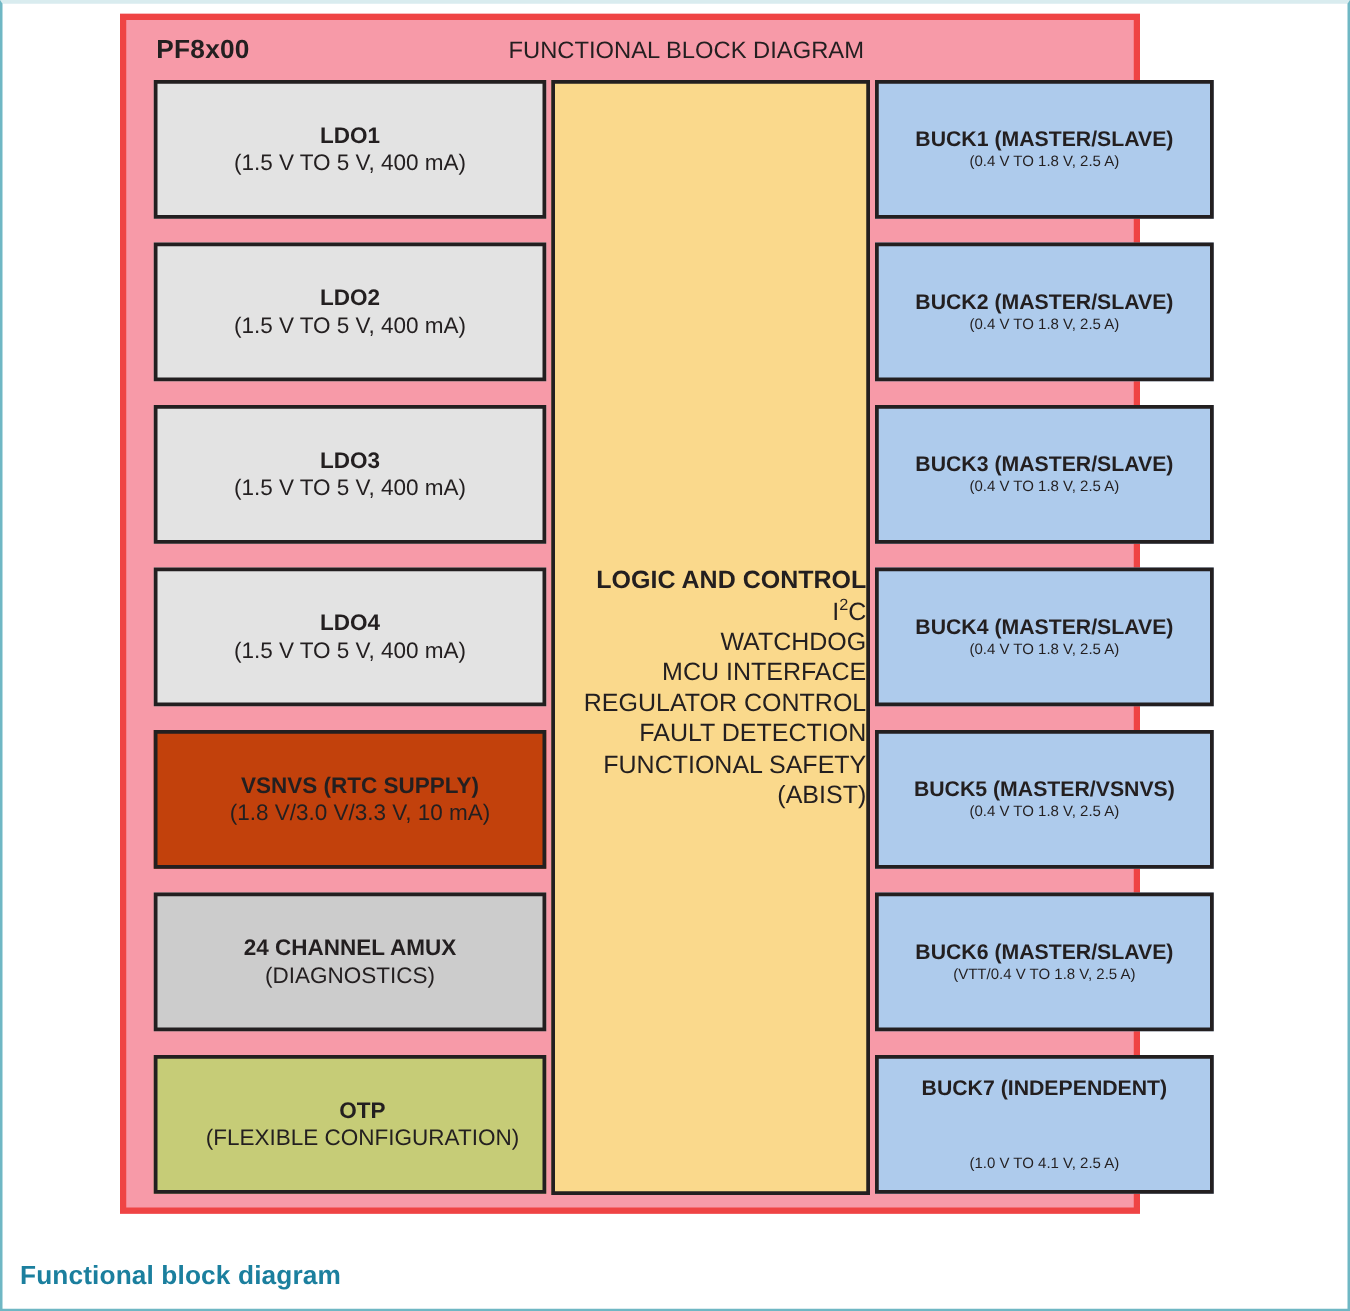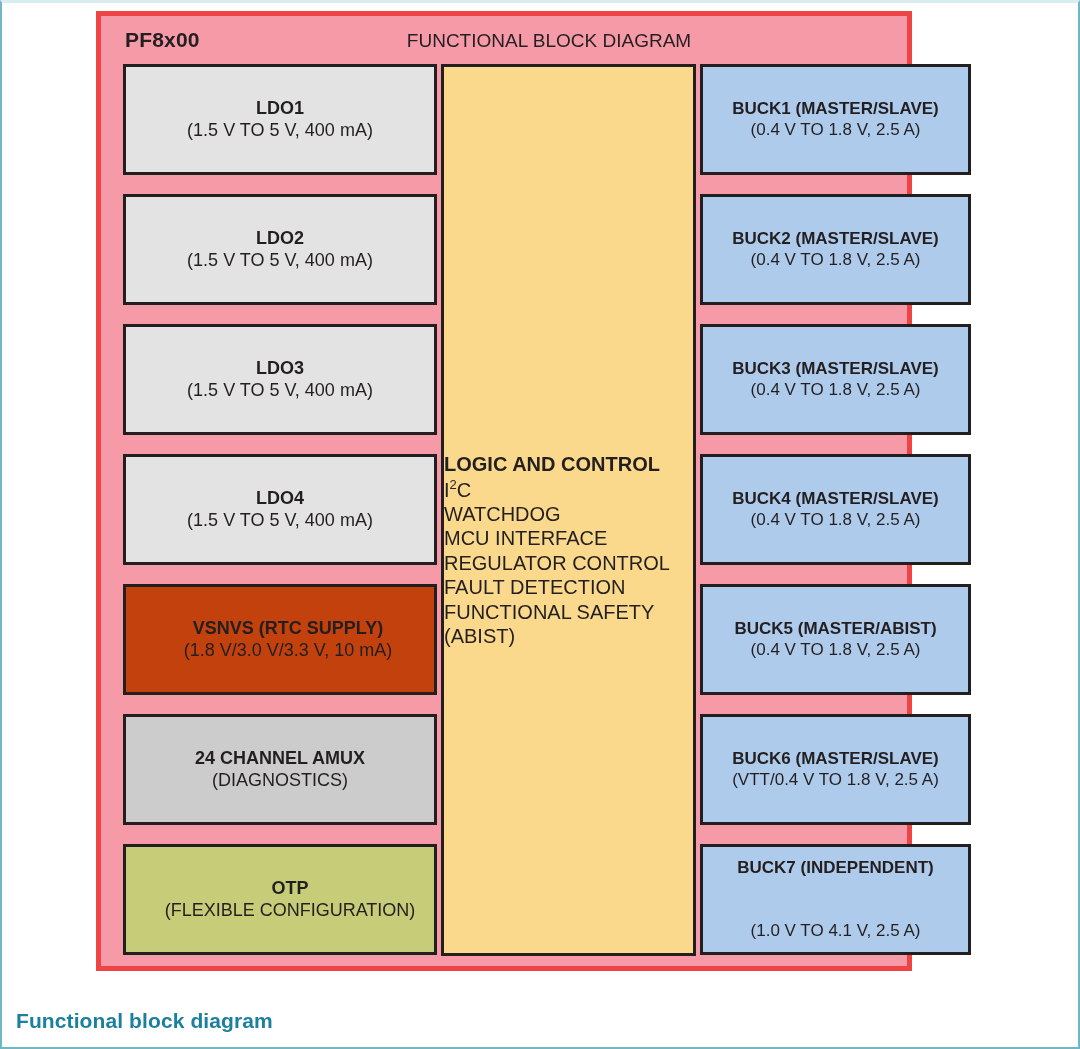--- a/index.html
+++ b/index.html
@@ -77,21 +77,21 @@
   #col-right { left: 599px; width: 271px; }
 
   
   .block {
     box-sizing: border-box;
     border: 3px solid #231f20;
     display: flex;
     flex-direction: column;
     align-items: center;
     justify-content: center;
-    text-align: left;
+    text-align: right;
     color: #231f20;
     overflow: hidden;
   }
   .block .title {
     font-size: 18px;
     font-weight: bold;
     line-height: 1.18;
     white-space: nowrap;
   }
   .block .sub {
@@ -144,21 +144,21 @@
   }
 
   
   #col-right .block {
     width: 271px;
     height: 111px;
     margin-bottom: 19px;
   }
   #col-right .block:last-child { margin-bottom: 0; gap: 42px; }
   #col-right .block .title { font-size: 17px; }
-  #col-right .block .sub   { font-size: 17px; }
+  #col-right .block .sub   { font-size: 12px; }
 
   
   #caption {
     position: absolute;
     left: 14px;
     bottom: 14px;
     font-size: 21px;
     font-weight: bold;
     color: #1b7f9e;
     letter-spacing: 0.1px;
@@ -233,21 +233,21 @@
         </div>
         <div class="block fill-buck">
           <div class="title">BUCK3 (MASTER/SLAVE)</div>
           <div class="sub">(0.4 V TO 1.8 V, 2.5 A)</div>
         </div>
         <div class="block fill-buck">
           <div class="title">BUCK4 (MASTER/SLAVE)</div>
           <div class="sub">(0.4 V TO 1.8 V, 2.5 A)</div>
         </div>
         <div class="block fill-buck">
-          <div class="title">BUCK5 (MASTER/ABIST)</div>
+          <div class="title">BUCK5 (MASTER/VSNVS)</div>
           <div class="sub">(0.4 V TO 1.8 V, 2.5 A)</div>
         </div>
         <div class="block fill-buck">
           <div class="title">BUCK6 (MASTER/SLAVE)</div>
           <div class="sub">(VTT/0.4 V TO 1.8 V, 2.5 A)</div>
         </div>
         <div class="block fill-buck">
           <div class="title">BUCK7 (INDEPENDENT)</div>
           <div class="sub">(1.0 V TO 4.1 V, 2.5 A)</div>
         </div>

